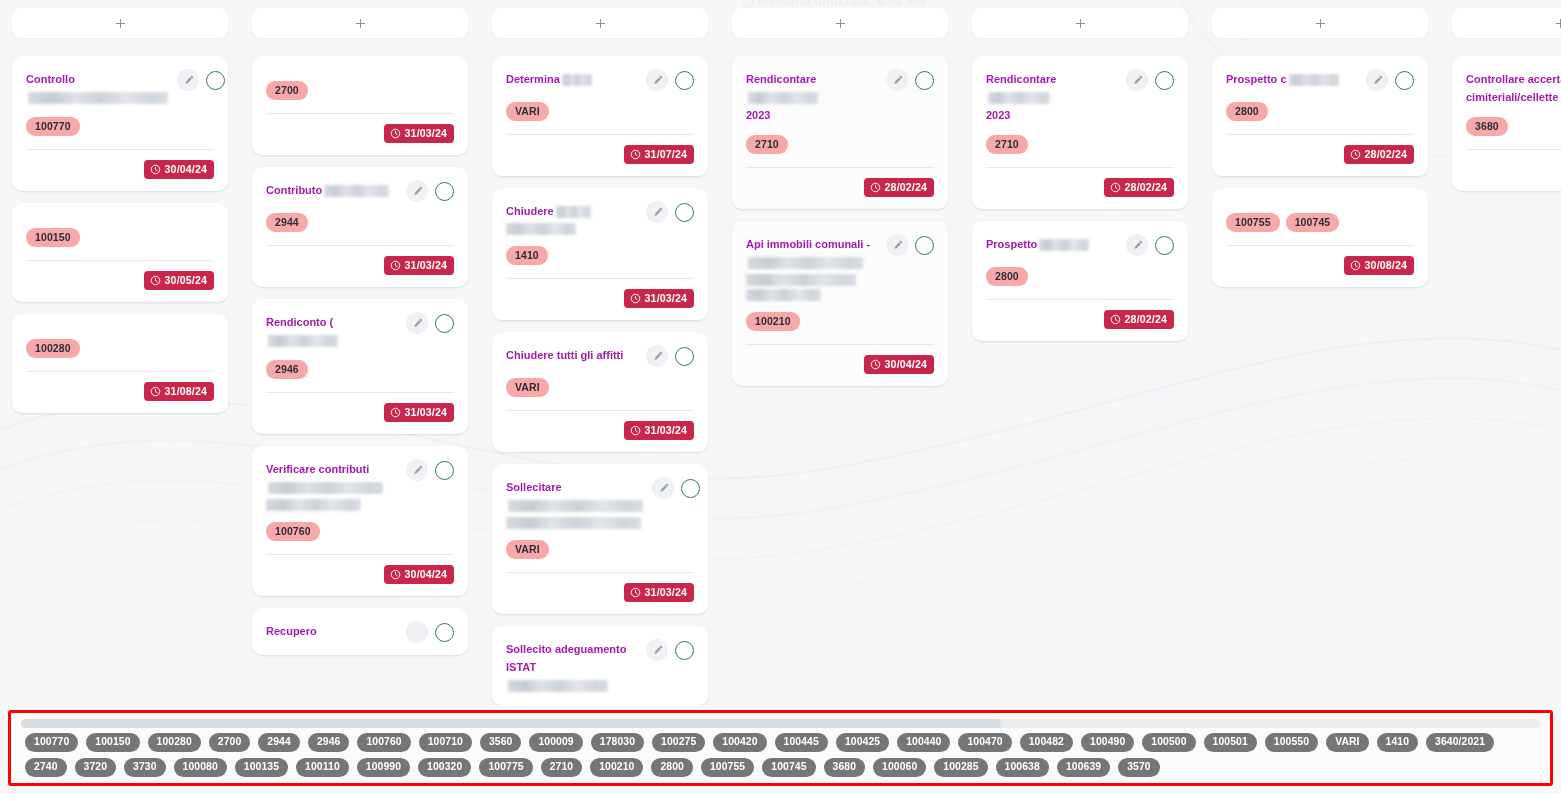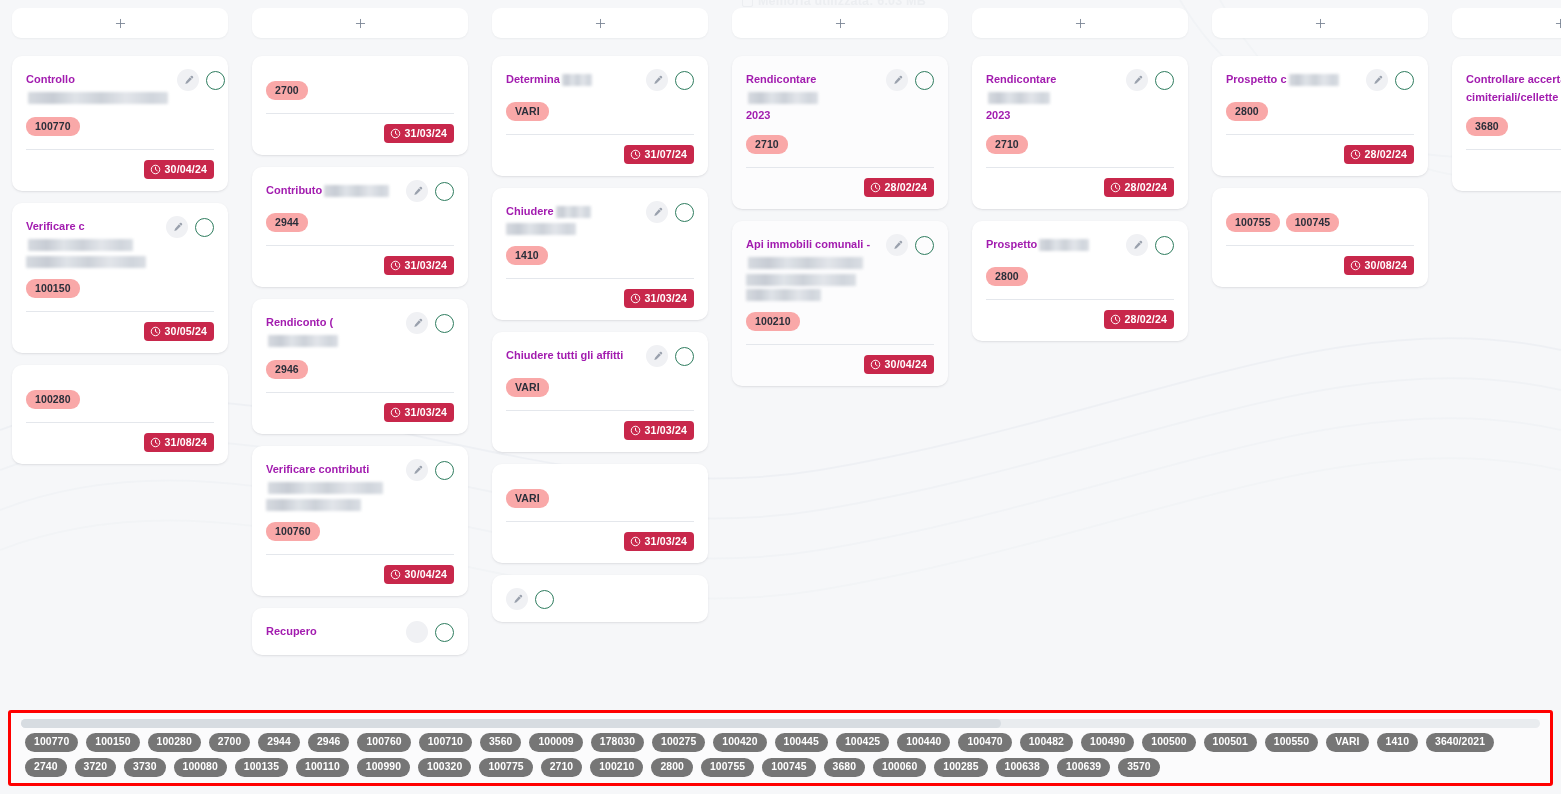--- a/index.html
+++ b/index.html
@@ -299,32 +299,20 @@
               <span class="date-badge">
                 <svg width="11" height="11" viewBox="0 0 16 16">
                   <circle cx="8" cy="8" r="6.2" fill="none" stroke="#ffffff" stroke-width="1.4"></circle>
                   <path d="M8 4.6V8l2.4 1.6" fill="none" stroke="#ffffff" stroke-width="1.4" stroke-linecap="round"></path>
                 </svg>
                 <span>30/04/24</span>
               </span>
             </div>
           </div>
           <div class="card">
-            <div class="card-head">
-              <div class="card-title">Verificare c<span class="redact" style="width: 105px;"></span><span class="redact blk" style="width: 120px;"></span></div>
-              <div class="card-actions">
-                <div class="icon-edit">
-                  <svg width="11" height="11" viewBox="0 0 16 16">
-                    <path d="M11.6 1.6a1.6 1.6 0 0 1 2.3 0l.5.5a1.6 1.6 0 0 1 0 2.3l-7.7 7.7-3.3 1 1-3.3z" fill="#9aa1ad"></path>
-                    <path d="M10.4 2.9l2.7 2.7" stroke="#ffffff" stroke-width="1" fill="none"></path>
-                  </svg>
-                </div>
-                <div class="icon-check"></div>
-              </div>
-            </div>
             <div class="tags">
               <span class="tag">100150</span>
             </div>
             <div class="divider"></div>
             <div class="card-foot">
               <span class="date-badge">
                 <svg width="11" height="11" viewBox="0 0 16 16">
                   <circle cx="8" cy="8" r="6.2" fill="none" stroke="#ffffff" stroke-width="1.4"></circle>
                   <path d="M8 4.6V8l2.4 1.6" fill="none" stroke="#ffffff" stroke-width="1.4" stroke-linecap="round"></path>
                 </svg>
@@ -545,36 +533,49 @@
               <span class="date-badge">
                 <svg width="11" height="11" viewBox="0 0 16 16">
                   <circle cx="8" cy="8" r="6.2" fill="none" stroke="#ffffff" stroke-width="1.4"></circle>
                   <path d="M8 4.6V8l2.4 1.6" fill="none" stroke="#ffffff" stroke-width="1.4" stroke-linecap="round"></path>
                 </svg>
                 <span>31/03/24</span>
               </span>
             </div>
           </div>
           <div class="card">
+            <div class="card-head">
+              <div class="card-title">Sollecitare<span class="redact" style="width: 135px;"></span><span class="redact blk" style="width: 135px;"></span></div>
+              <div class="card-actions">
+                <div class="icon-edit">
+                  <svg width="11" height="11" viewBox="0 0 16 16">
+                    <path d="M11.6 1.6a1.6 1.6 0 0 1 2.3 0l.5.5a1.6 1.6 0 0 1 0 2.3l-7.7 7.7-3.3 1 1-3.3z" fill="#9aa1ad"></path>
+                    <path d="M10.4 2.9l2.7 2.7" stroke="#ffffff" stroke-width="1" fill="none"></path>
+                  </svg>
+                </div>
+                <div class="icon-check"></div>
+              </div>
+            </div>
             <div class="tags">
               <span class="tag">VARI</span>
             </div>
             <div class="divider"></div>
             <div class="card-foot">
               <span class="date-badge">
                 <svg width="11" height="11" viewBox="0 0 16 16">
                   <circle cx="8" cy="8" r="6.2" fill="none" stroke="#ffffff" stroke-width="1.4"></circle>
                   <path d="M8 4.6V8l2.4 1.6" fill="none" stroke="#ffffff" stroke-width="1.4" stroke-linecap="round"></path>
                 </svg>
                 <span>31/03/24</span>
               </span>
             </div>
           </div>
           <div class="card">
             <div class="card-head">
+              <div class="card-title">Sollecito adeguamento ISTAT<span class="redact" style="width: 100px;"></span></div>
               <div class="card-actions">
                 <div class="icon-edit">
                   <svg width="11" height="11" viewBox="0 0 16 16">
                     <path d="M11.6 1.6a1.6 1.6 0 0 1 2.3 0l.5.5a1.6 1.6 0 0 1 0 2.3l-7.7 7.7-3.3 1 1-3.3z" fill="#9aa1ad"></path>
                     <path d="M10.4 2.9l2.7 2.7" stroke="#ffffff" stroke-width="1" fill="none"></path>
                   </svg>
                 </div>
                 <div class="icon-check"></div>
               </div>
             </div>

